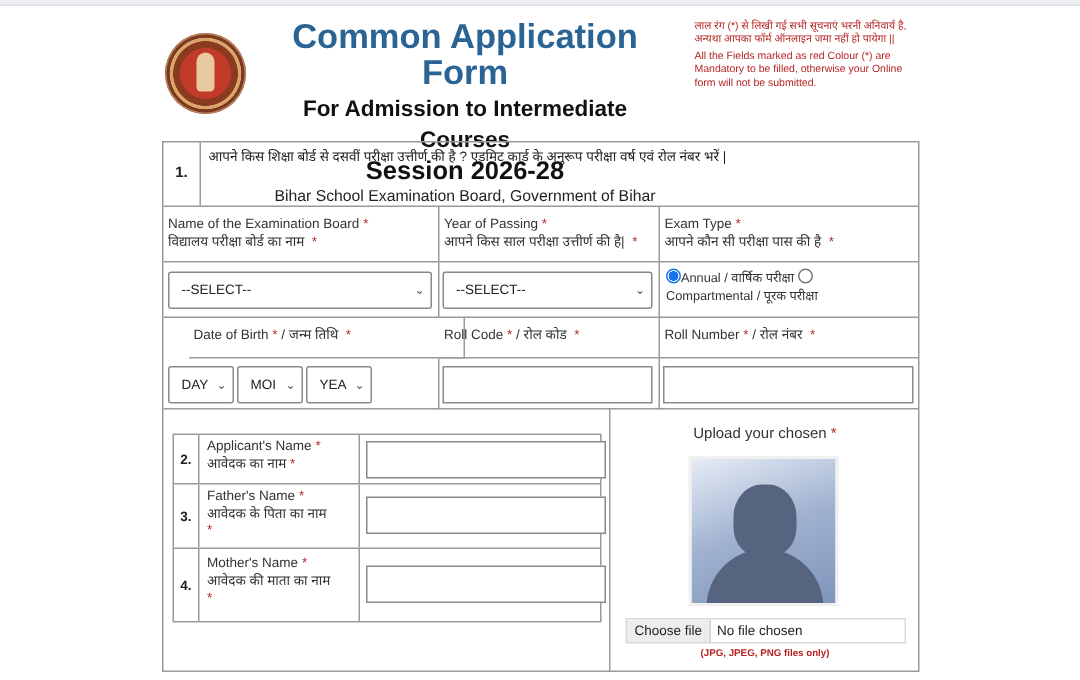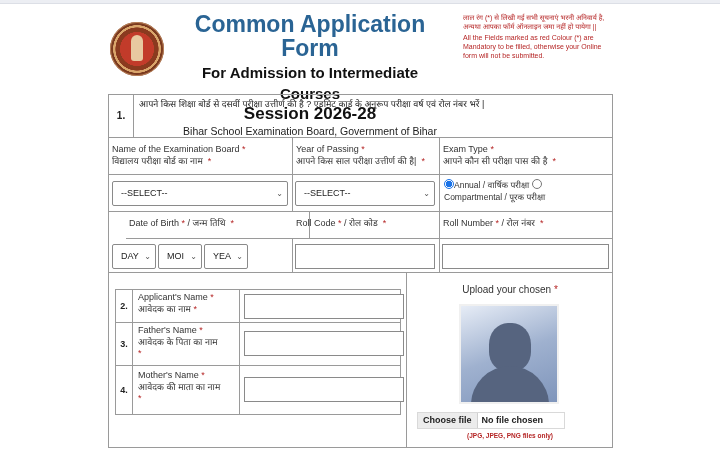--- a/index.html
+++ b/index.html
@@ -55,21 +55,21 @@
     .nlbl { position: absolute; left: 22px; top: 2px; width: 100px; font-size: 9px; color: #333; line-height: 11.5px; }
     .nsep { position: absolute; left: 123px; top: 0; height: 100%; border-left: 1px solid #9a9a9a; }
     .ninp { position: absolute; left: 128px; width: 160px; height: 25px; border: 1px solid #8a8a8a; background: #fff; }
 
     .lower-right { position: absolute; left: 299px; top: 177px; width: 204px; height: 176px; }
     .up-title { position: absolute; left: 0; top: 12px; width: 204px; text-align: center; font-size: 10px; color: #333; }
     .photo { position: absolute; left: 51px; top: 32px; width: 100px; height: 100px; border: 2px solid #f0f0f0;
       background: linear-gradient(160deg, #e6ecf6 0%, #9fb1cf 50%, #7f95bb 100%); overflow: hidden; }
     .photo .head { position: absolute; left: 28px; top: 17px; width: 42px; height: 48px; border-radius: 45% 45% 40% 40%; background: #56647f; }
     .photo .body { position: absolute; left: 10px; top: 60px; width: 78px; height: 40px; border-radius: 40px 40px 0 0; background: #56647f; }
-    .file { position: absolute; left: 9px; top: 140px; width: 148px; height: 17px; border: 1px solid #d9d9d9; font-size: 9px; color: #222; font-weight: bold; }
+    .file { position: absolute; left: 9px; top: 140px; width: 187px; height: 17px; border: 1px solid #d9d9d9; font-size: 9px; color: #222; }
     .file .btn { display: inline-block; height: 15px; line-height: 15px; padding: 0 5px; background: #ececec; border-right: 1px solid #cfcfcf; }
     .file .txt { display: inline-block; padding-left: 4px; line-height: 15px; }
     .ftypes { position: absolute; left: 0; top: 160px; width: 204px; text-align: center; font-size: 6.5px; font-weight: bold; color: #b52525; }
   </style>
 </head>
 <body>
 
 <div class="topbar"></div>
 
 <div class="header">

